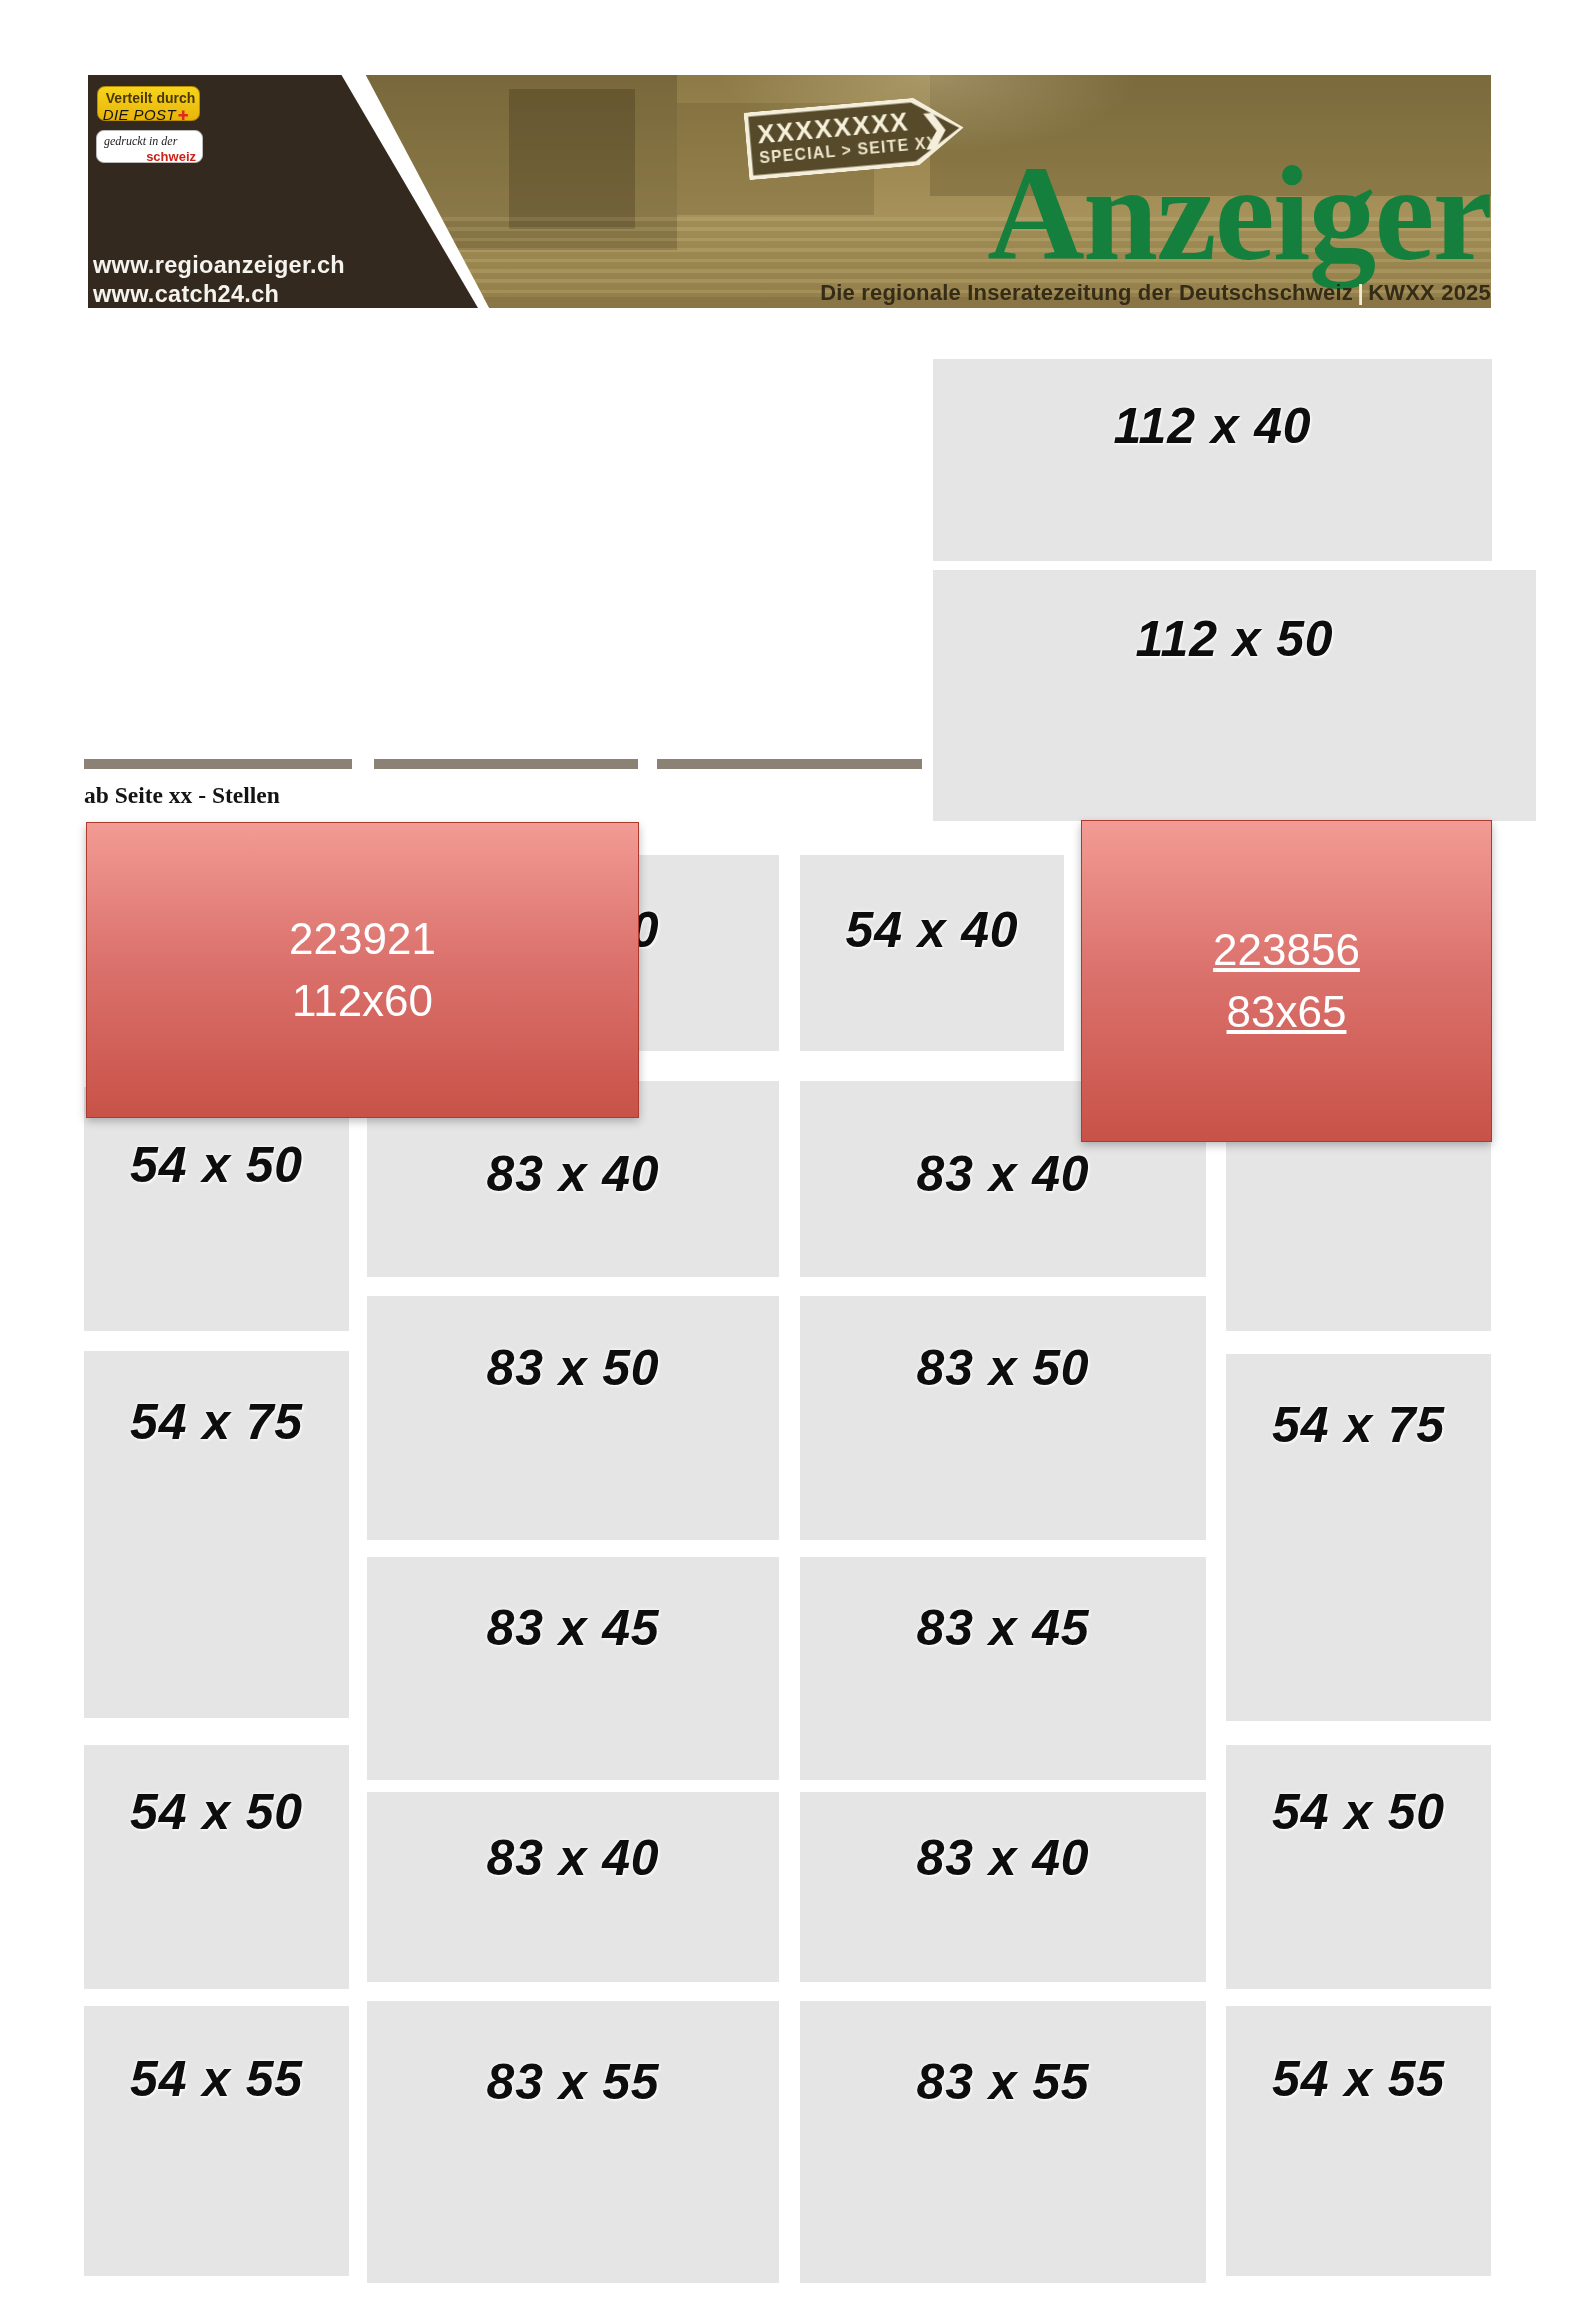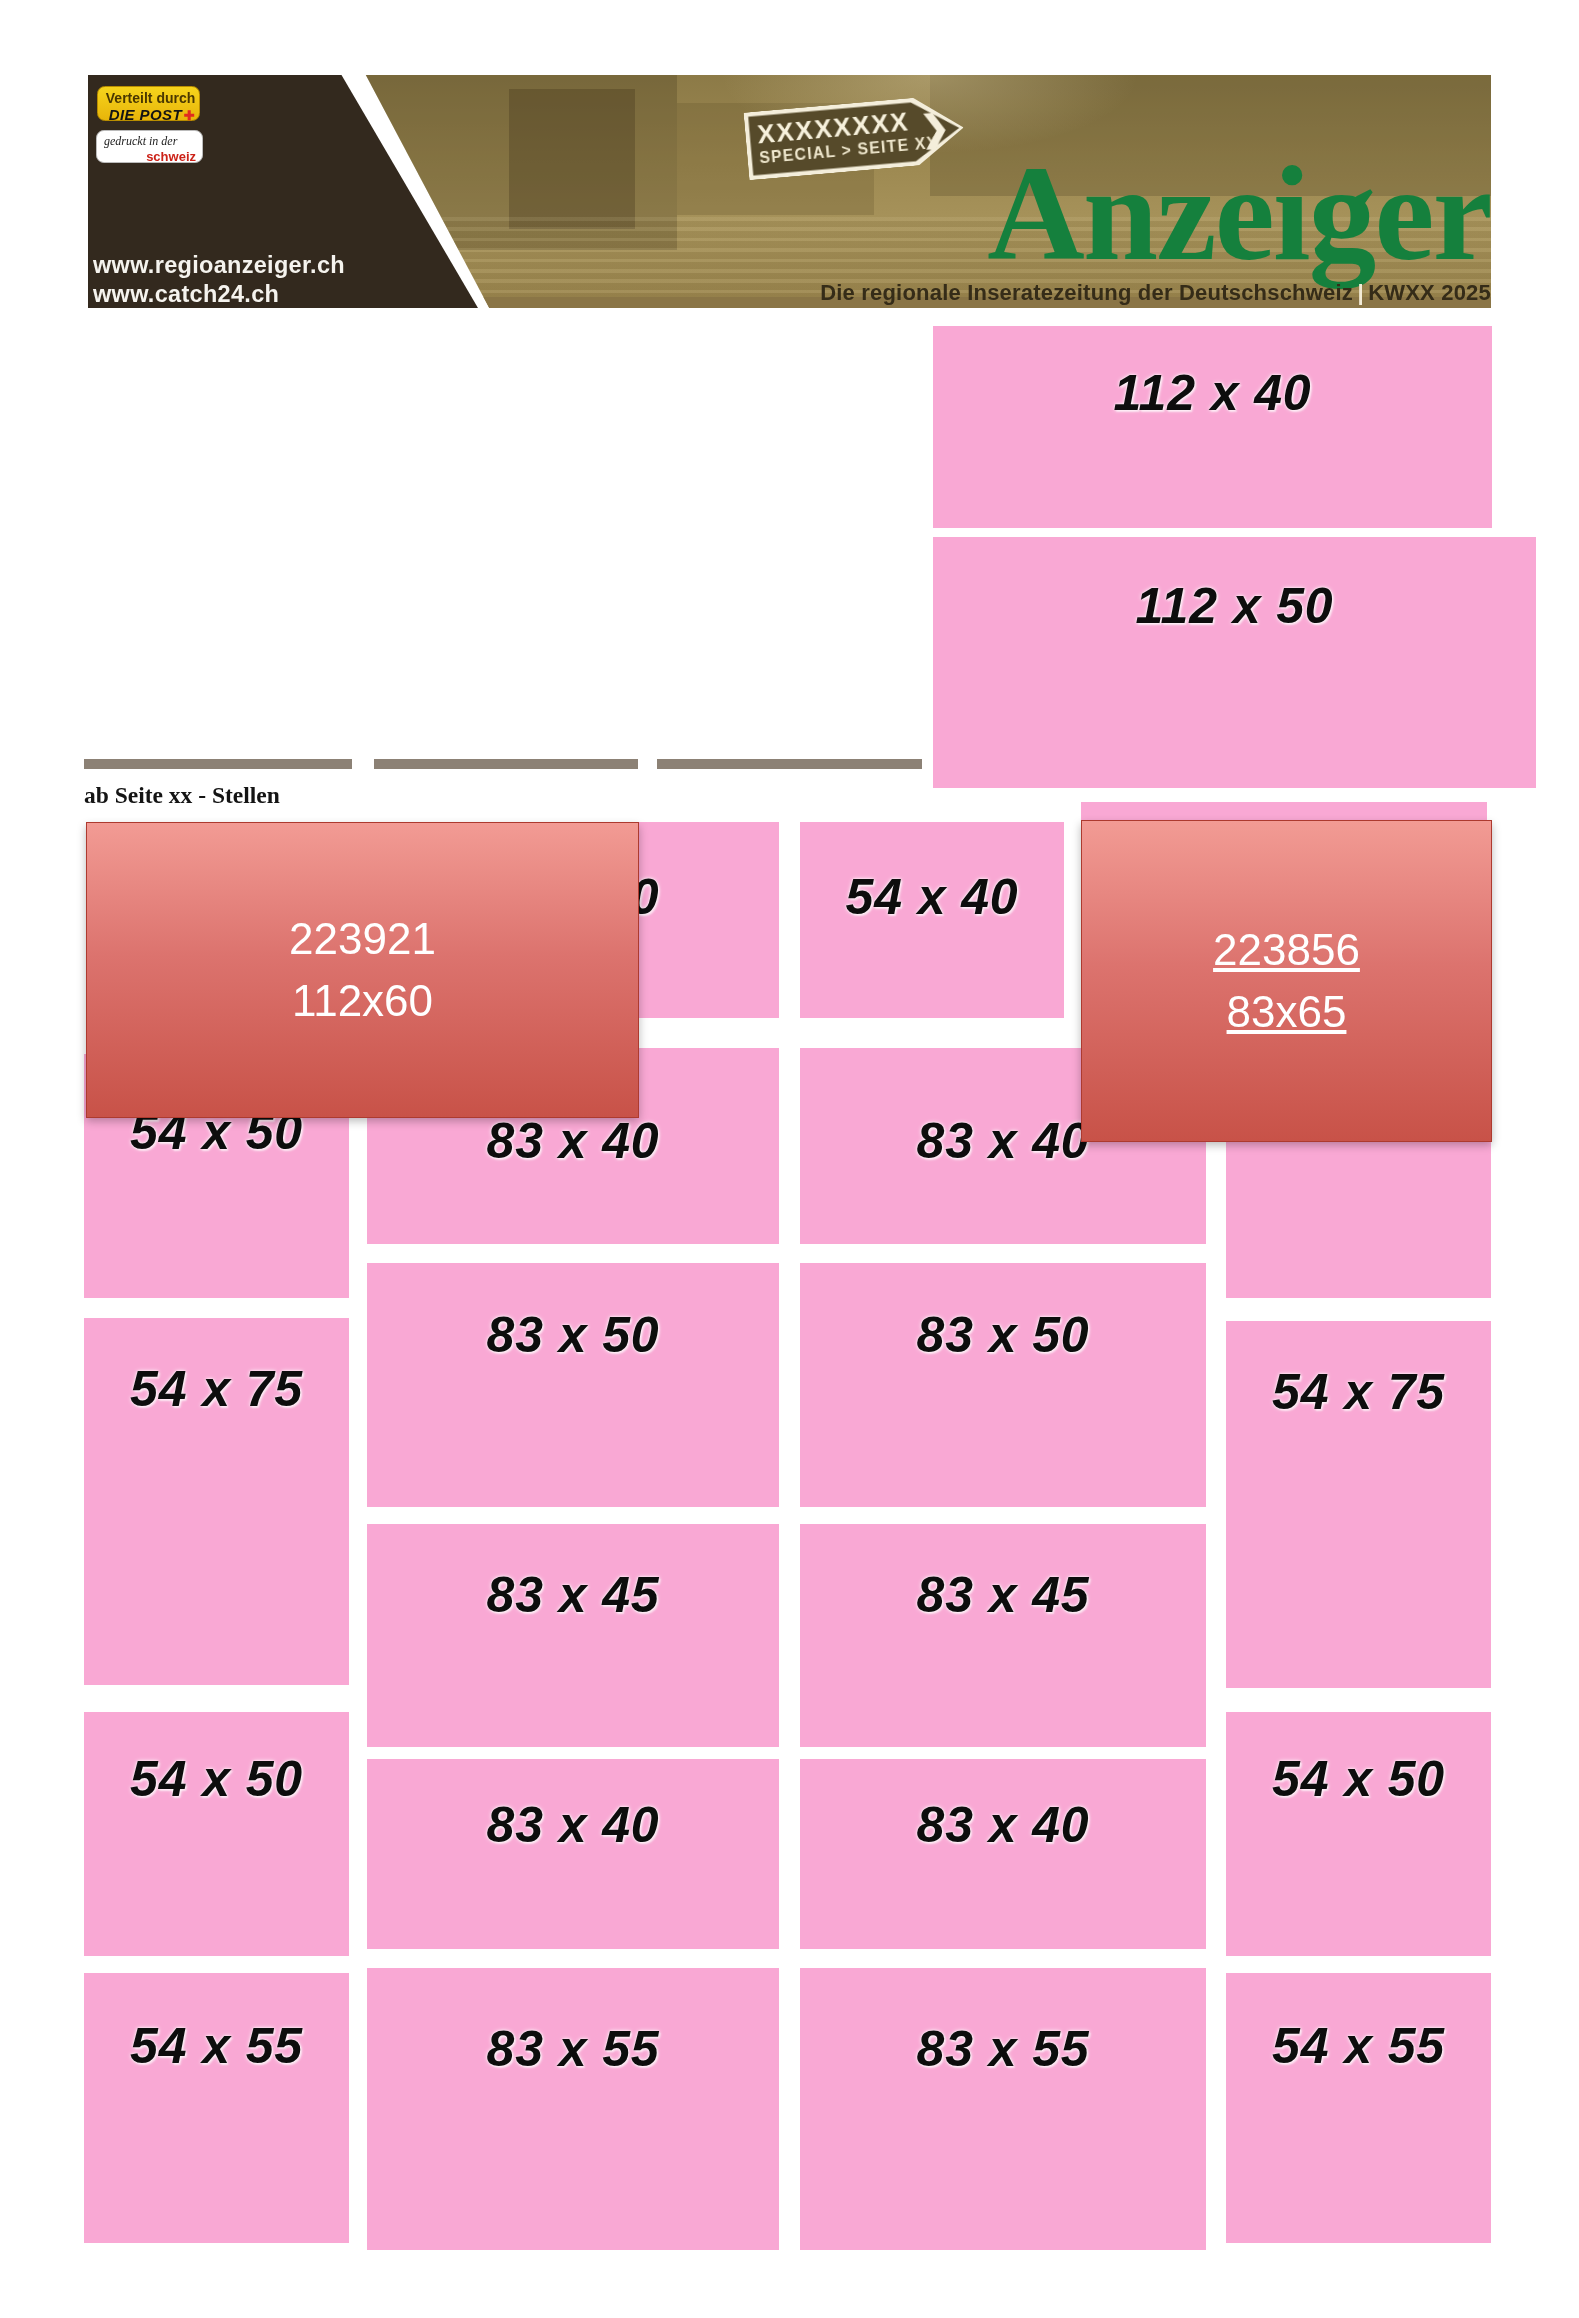--- a/index.html
+++ b/index.html
@@ -20,22 +20,22 @@
   .ph-b4{left:60%;top:0;width:40%;height:52%;background:rgba(60,50,25,.22);}
   .ph-sky{left:45%;top:0;width:30%;height:34%;
       background:radial-gradient(ellipse at 50% 0,rgba(225,210,165,.35),rgba(225,210,165,0) 70%);}
   .ph-water{left:0;bottom:11.3px;width:100%;height:34%;
       background:repeating-linear-gradient(180deg,rgba(235,220,175,.12) 0 3.5px,rgba(110,92,50,.10) 3.5px 10.4px);}
   .banner-strip{left:0;bottom:0;width:100%;height:11.3px;background:#8a7546;}
 
   .post-badge{left:97px;top:86px;width:103px;height:35px;border-radius:7.8px;
       background:linear-gradient(#f6d41c,#e8b50a);border:0.9px solid #b98d00;box-sizing:border-box;}
   .pb-top{display:block;font-size:14px;font-weight:700;color:#4a3800;padding:2.6px 0 0 7.8px;}
-  .pb-bottom{display:block;text-align:right;padding-right:4px;font-size:15px;font-style:italic;
-      font-weight:700;color:#141414;letter-spacing:0.4px;}
+  .pb-bottom{display:block;text-align:right;padding-right:10px;font-size:15px;font-style:italic;
+      font-weight:400;color:#141414;letter-spacing:0.4px;}
   .pb-cross{color:#e02b20;font-size:13px;font-style:normal;margin-left:1.7px;}
   .print-badge{left:96px;top:130px;width:107px;height:33px;border-radius:7.8px;background:#ffffff;
       border:0.9px solid #bbb;box-sizing:border-box;}
   .prb-top{display:block;font-family:"Liberation Serif",serif;font-style:italic;font-size:12px;
       color:#222;padding:2.6px 0 0 7px;}
   .prb-bottom{display:block;text-align:right;padding-right:6px;font-size:13px;font-weight:700;color:#cc2218;}
   .urls{left:93px;top:251px;color:#f5f3ee;font-size:23.5px;font-weight:700;line-height:29px;letter-spacing:0.3px;}
 
   .sign{left:746px;top:103px;width:218px;height:68px;transform:rotate(-5deg);
       background:#f4eedb;clip-path:polygon(0 0,78% 0,100% 50%,78% 100%,0 100%);
@@ -50,21 +50,21 @@
       line-height:1;color:#f7f4ec;letter-spacing:-1.7px;text-shadow:0 2.6px 8.7px rgba(40,30,10,.45);}
   .logo2{right:88px;top:146px;font-family:"Liberation Serif",serif;font-weight:700;font-size:135px;
       line-height:1;color:#15803d;letter-spacing:-1.7px;}
   .tagline{right:88px;top:280px;font-size:22px;font-weight:700;color:#352c18;letter-spacing:0.2px;}
   .tag-sep{color:#f3ecd7;padding:0 4.4px;}
 
   
   .section-label{left:84px;top:782px;font-family:"Liberation Serif",serif;font-weight:700;
       font-size:23.5px;color:#141414;}
   .sep-bar{position:absolute;background:#8c8175;}
-  .slot{position:absolute;background:#f9a8d4;z-index:1;}
+  .slot{position:absolute;background:#e5e5e5;z-index:1;margin-top:33px;}
   .slot-label{position:absolute;left:0;right:0;text-align:center;font-weight:700;font-style:italic;
       font-size:50px;line-height:63px;letter-spacing:0.9px;color:#0d0d0d;
       text-shadow:0 0 4.4px rgba(255,255,255,.95),0 0 1.7px rgba(255,255,255,.9),1.7px 1.7px 1.7px rgba(255,255,255,.55);}
   .overlay{position:absolute;z-index:5;display:flex;flex-direction:column;justify-content:center;
       align-items:center;color:#ffffff;font-size:44px;line-height:62px;font-weight:400;text-align:center;
       background:linear-gradient(180deg,#f29b94 0%,#dc736e 45%,#c85248 100%);
       border:1.7px solid #ad3a2f;box-sizing:border-box;box-shadow:0 3.5px 8.7px rgba(0,0,0,.28);}
 </style>
 </head>
 <body>

